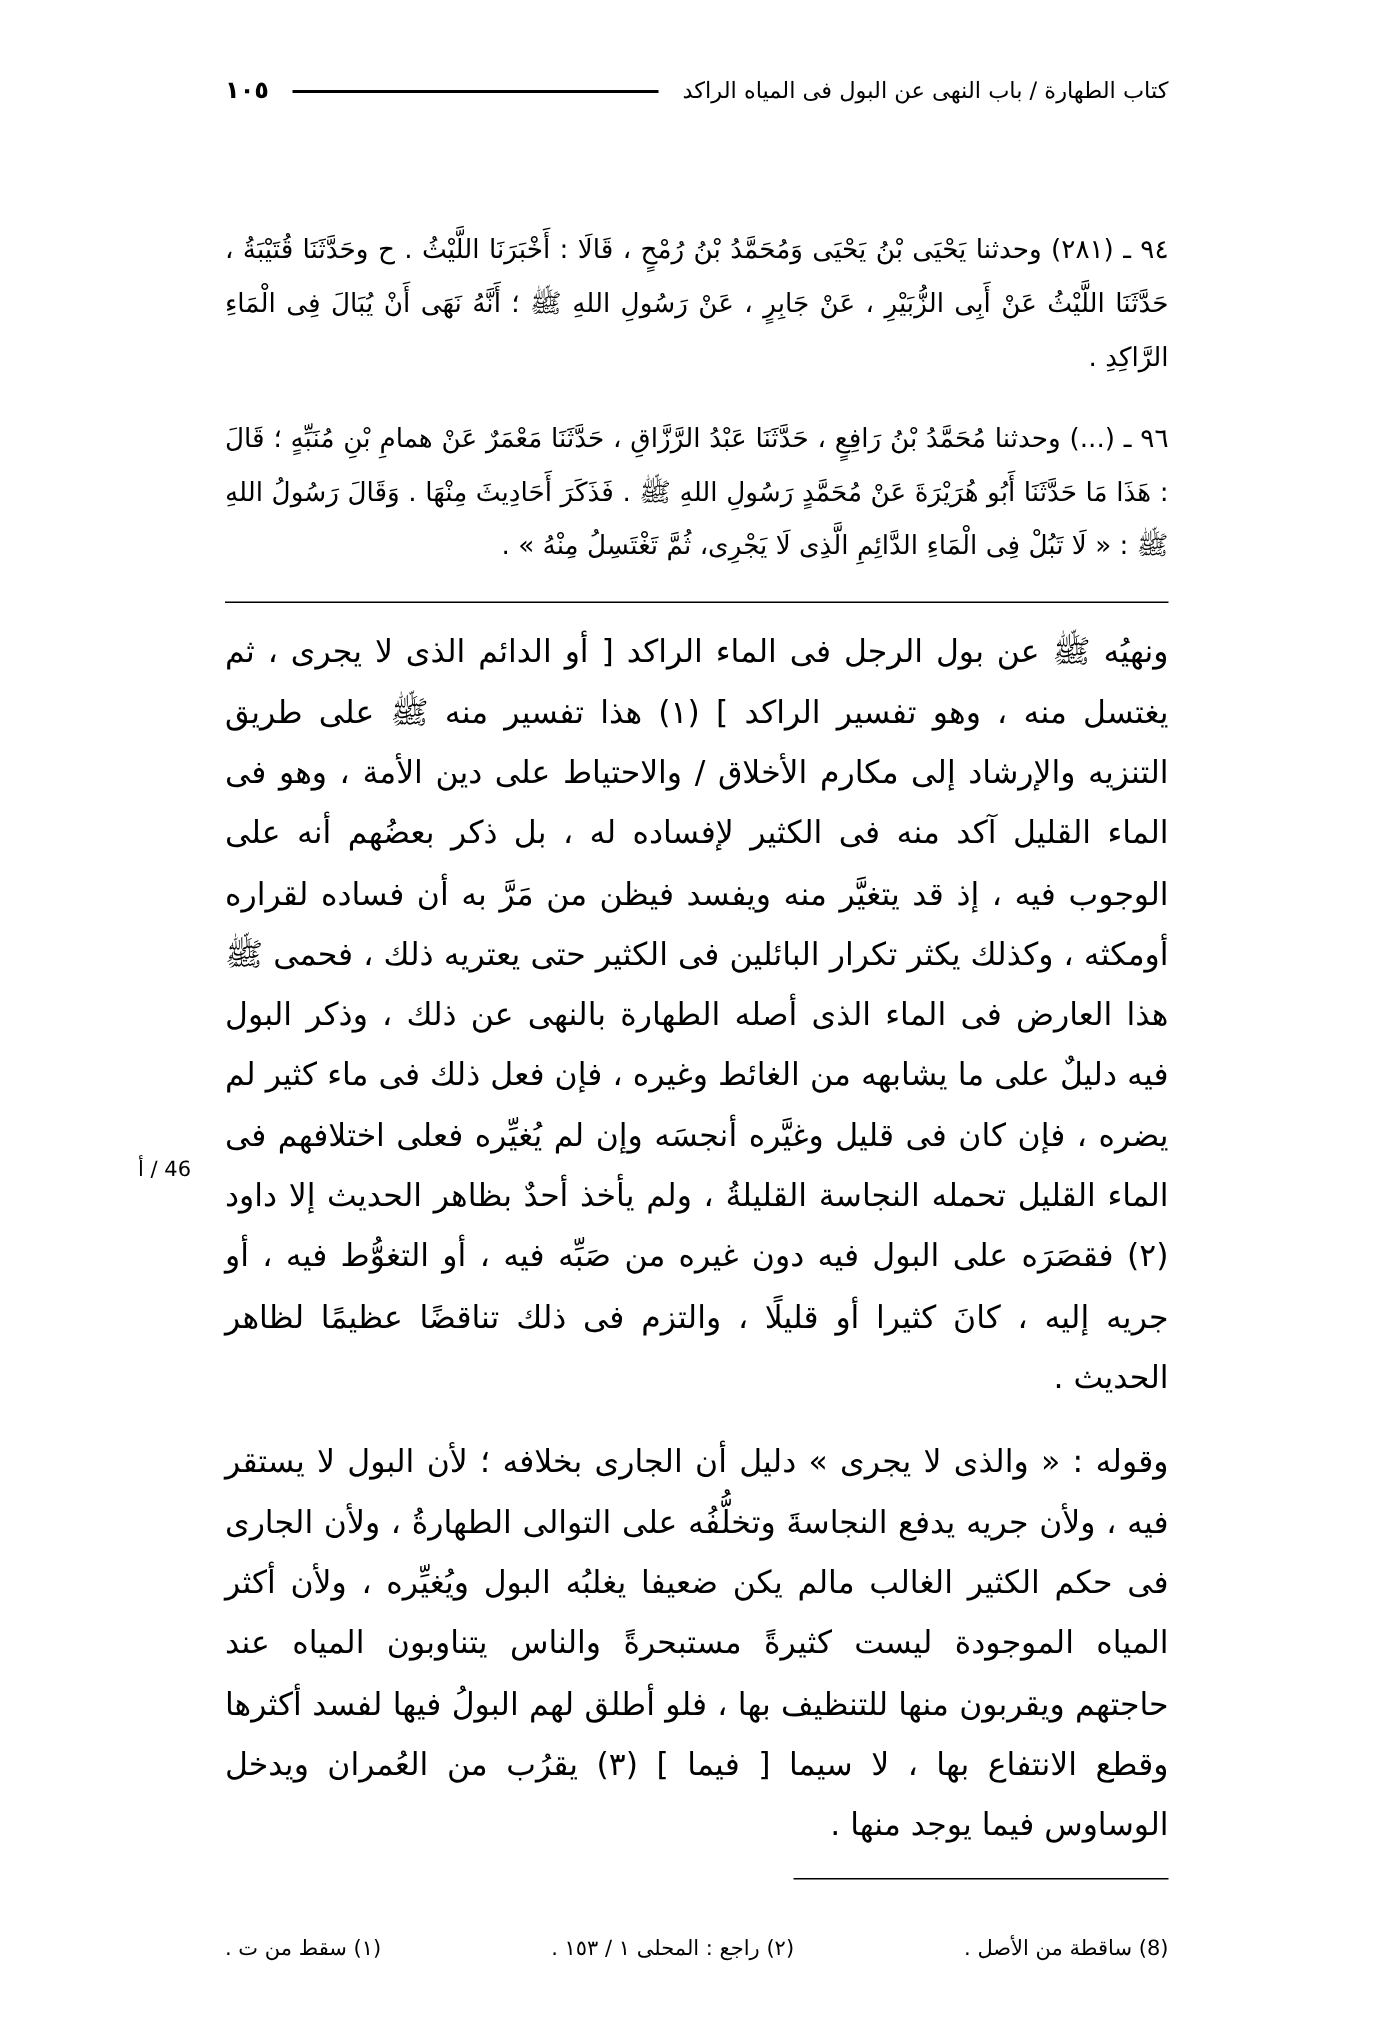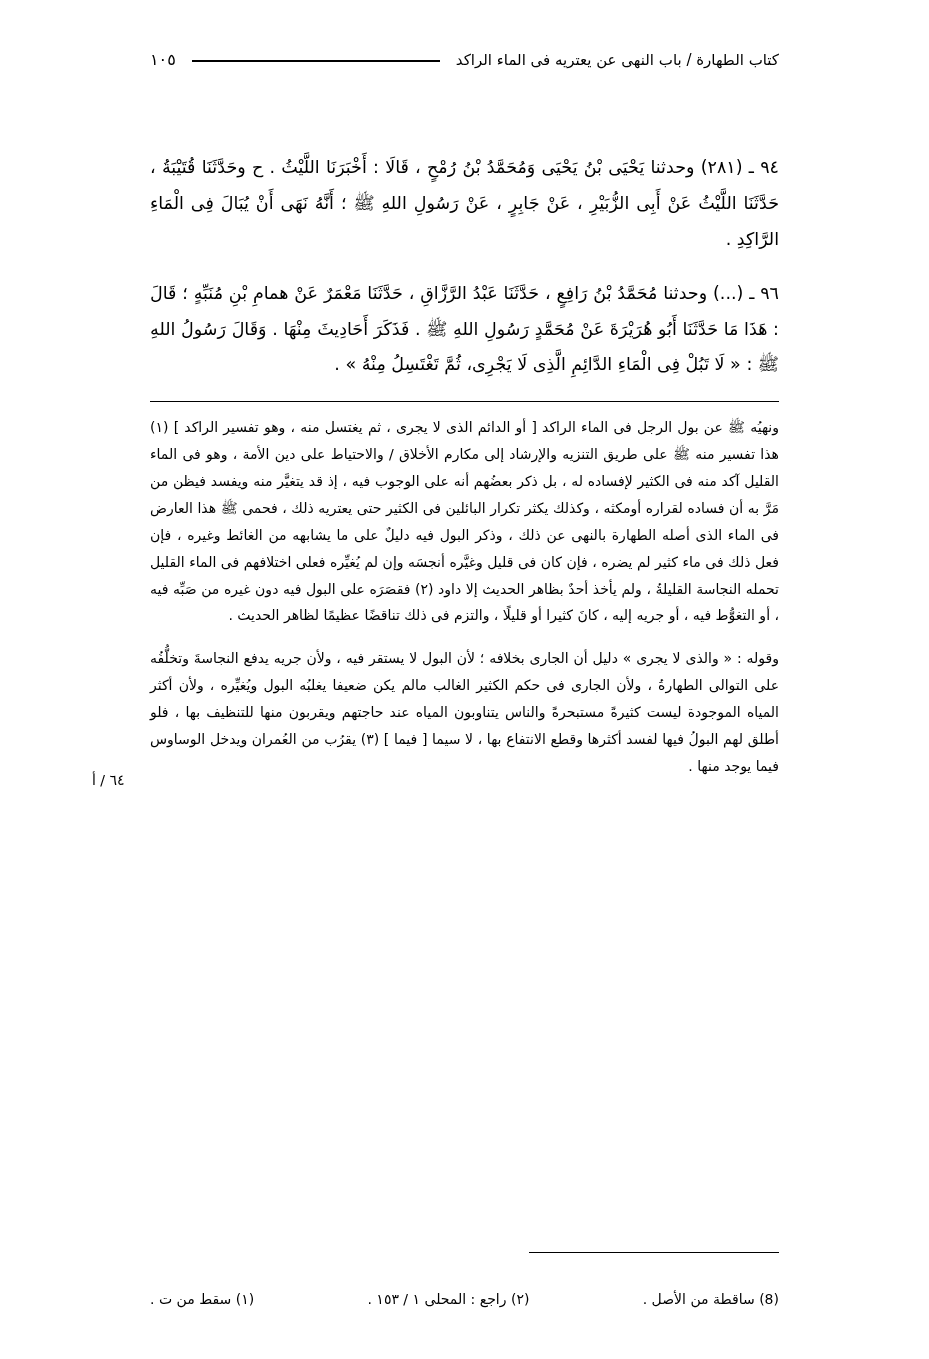--- a/index.html
+++ b/index.html
@@ -43,20 +43,21 @@
     height: 0;
     border-top: 2px solid #000;
     margin: 0 6px;
     position: relative;
     top: 1px;
   }
   .header-page {
     font-size: 16px;
     white-space: nowrap;
     line-height: 1;
+    font-weight: bold;
   }
 
   
   .content {
     position: absolute;
     top: 150px;
     right: 150px;
     left: 150px;
   }
 
@@ -78,21 +79,21 @@
   }
 
   .divider {
     border: none;
     border-top: 1.6px solid #000;
     margin: 14px 0 12px 0;
     width: 100%;
   }
 
   .commentary {
-    font-size: 14px;
+    font-size: 21px;
     line-height: 1.92;
     text-align: justify;
     text-align-last: right;
     margin: 12px 0 16px 0;
   }
 
   
   .folio {
     position: absolute;
     top: 772px;
@@ -123,39 +124,39 @@
     direction: rtl;
   }
   .footnote { white-space: nowrap; margin-top: 31px; }
 </style>
 </head>
 <body>
 
 <div class="page">
 
   <div class="header">
-    <span class="header-title">كتاب الطهارة / باب النهى عن يعتريه فى الماء الراكد</span>
+    <span class="header-title">كتاب الطهارة / باب النهى عن البول فى المياه الراكد</span>
     <span class="header-rule"></span>
     <span class="header-page">١٠٥</span>
   </div>
 
   <div class="content">
 
 
     <p class="hadith">٩٤ ـ (٢٨١) وحدثنا يَحْيَى بْنُ يَحْيَى وَمُحَمَّدُ بْنُ رُمْحٍ ، قَالَا : أَخْبَرَنَا اللَّيْثُ . ح وحَدَّثَنَا قُتَيْبَةُ ، حَدَّثَنَا اللَّيْثُ عَنْ أَبِى الزُّبَيْرِ ، عَنْ جَابِرٍ ، عَنْ رَسُولِ اللهِ ﷺ ؛ أَنَّهُ نَهَى أَنْ يُبَالَ فِى الْمَاءِ الرَّاكِدِ .</p>
     <p class="hadith">٩٦ ـ (...) وحدثنا مُحَمَّدُ بْنُ رَافِعٍ ، حَدَّثَنَا عَبْدُ الرَّزَّاقِ ، حَدَّثَنَا مَعْمَرٌ عَنْ همامِ بْنِ مُنَبِّهٍ ؛ قَالَ : هَذَا مَا حَدَّثَنَا أَبُو هُرَيْرَةَ عَنْ مُحَمَّدٍ رَسُولِ اللهِ ﷺ . فَذَكَرَ أَحَادِيثَ مِنْهَا . وَقَالَ رَسُولُ اللهِ ﷺ : « لَا تَبُلْ فِى الْمَاءِ الدَّائِمِ الَّذِى لَا يَجْرِى، ثُمَّ تَغْتَسِلُ مِنْهُ » .</p>
 
     <hr class="divider">
 
     <p class="commentary">ونهيُه ﷺ عن بول الرجل فى الماء الراكد [ أو الدائم الذى لا يجرى ، ثم يغتسل منه ، وهو تفسير الراكد ] (١) هذا تفسير منه ﷺ على طريق التنزيه والإرشاد إلى مكارم الأخلاق / والاحتياط على دين الأمة ، وهو فى الماء القليل آكد منه فى الكثير لإفساده له ، بل ذكر بعضُهم أنه على الوجوب فيه ، إذ قد يتغيَّر منه ويفسد فيظن من مَرَّ به أن فساده لقراره أومكثه ، وكذلك يكثر تكرار البائلين فى الكثير حتى يعتريه ذلك ، فحمى ﷺ هذا العارض فى الماء الذى أصله الطهارة بالنهى عن ذلك ، وذكر البول فيه دليلٌ على ما يشابهه من الغائط وغيره ، فإن فعل ذلك فى ماء كثير لم يضره ، فإن كان فى قليل وغيَّره أنجسَه وإن لم يُغيِّره فعلى اختلافهم فى الماء القليل تحمله النجاسة القليلةُ ، ولم يأخذ أحدٌ بظاهر الحديث إلا داود (٢) فقصَرَه على البول فيه دون غيره من صَبِّه فيه ، أو التغوُّط فيه ، أو جريه إليه ، كانَ كثيرا أو قليلًا ، والتزم فى ذلك تناقضًا عظيمًا لظاهر الحديث .</p>
     <p class="commentary">وقوله : « والذى لا يجرى » دليل أن الجارى بخلافه ؛ لأن البول لا يستقر فيه ، ولأن جريه يدفع النجاسةَ وتخلُّفُه على التوالى الطهارةُ ، ولأن الجارى فى حكم الكثير الغالب مالم يكن ضعيفا يغلبُه البول ويُغيِّره ، ولأن أكثر المياه الموجودة ليست كثيرةً مستبحرةً والناس يتناوبون المياه عند حاجتهم ويقربون منها للتنظيف بها ، فلو أطلق لهم البولُ فيها لفسد أكثرها وقطع الانتفاع بها ، لا سيما [ فيما ] (٣) يقرُب من العُمران ويدخل الوساوس فيما يوجد منها .</p>
 
   </div>
 
-  <div class="folio">٦٤ / أ</div>
+  <div class="folio">46 / أ</div>
 
   <div class="footnote-wrap">
     <hr class="footnote-rule">
     <div class="footnotes">
       <span class="footnote">(8) ساقطة من الأصل .</span>
       <span class="footnote">(٢) راجع : المحلى ١ / ١٥٣ .</span>
       <span class="footnote">(١) سقط من ت .</span>
     </div>
   </div>
 

